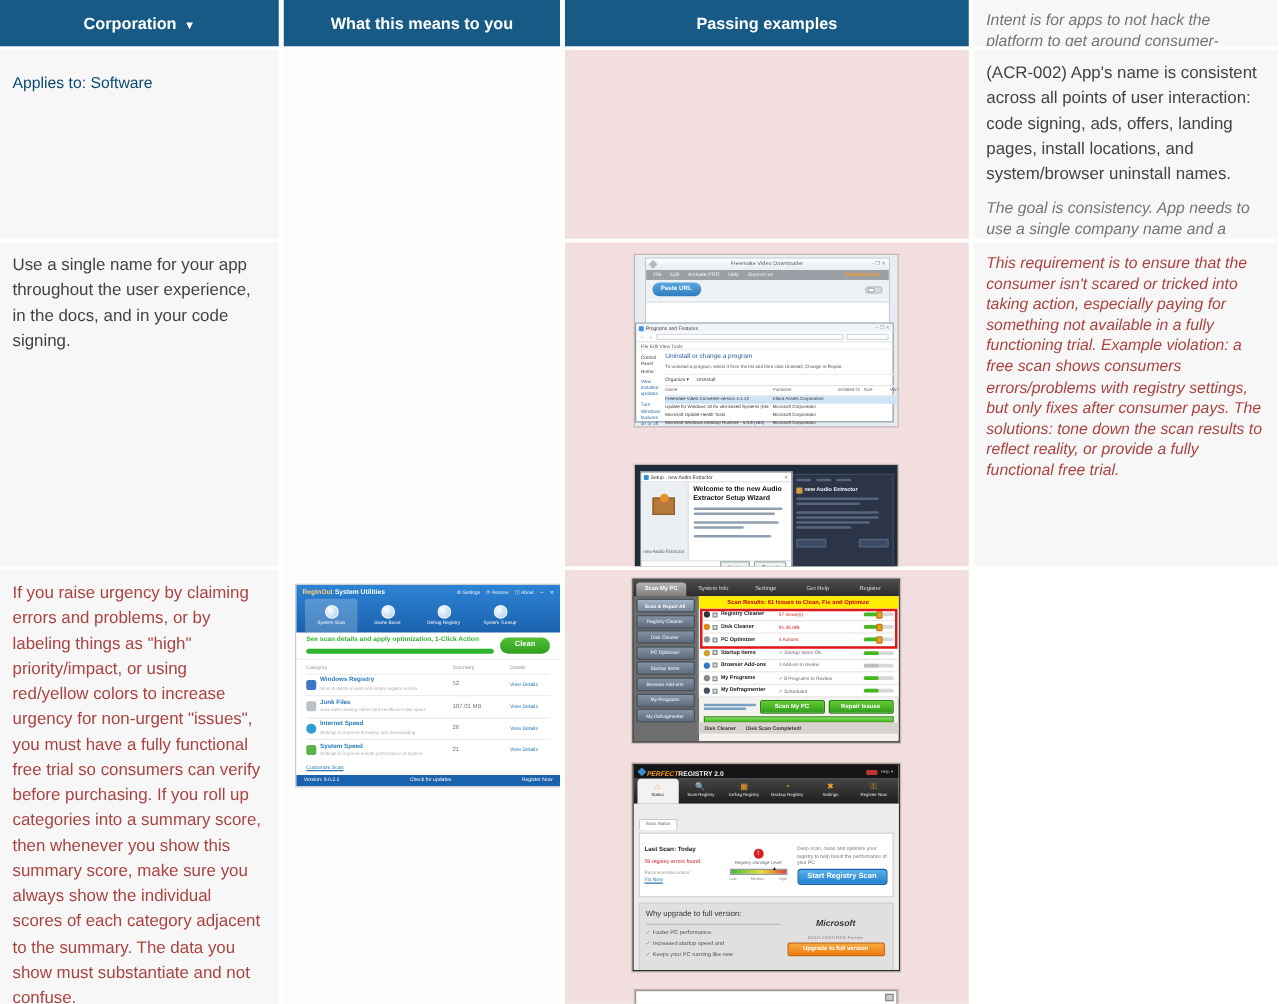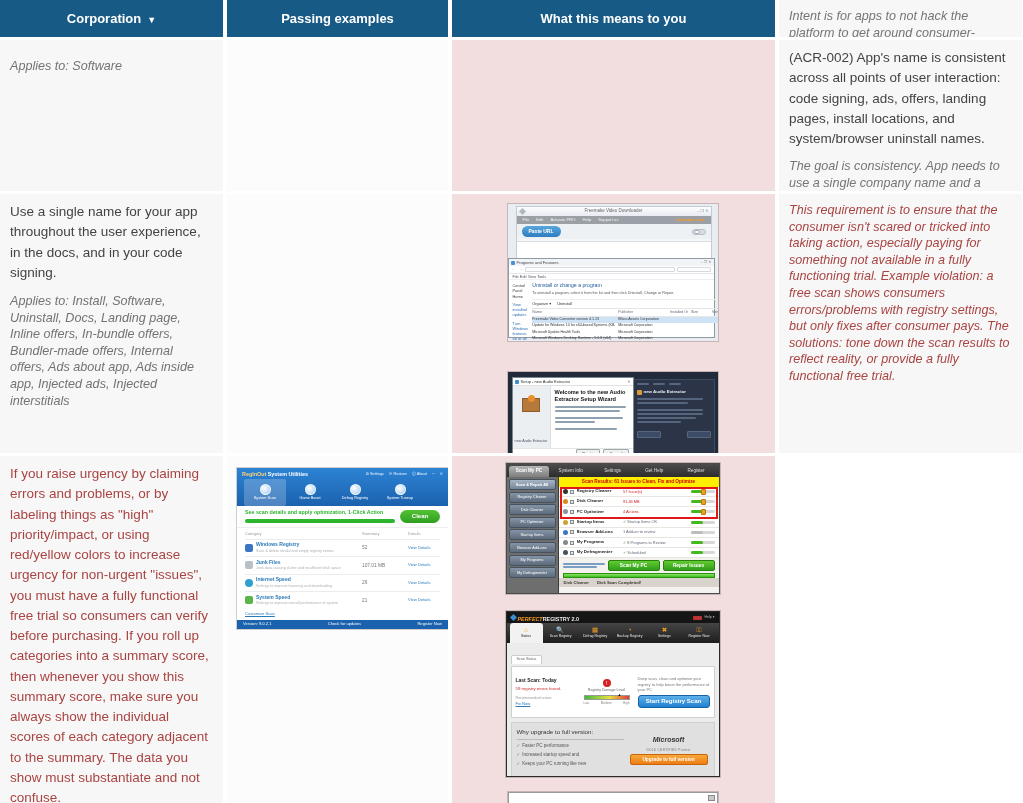--- a/index.html
+++ b/index.html
@@ -16,21 +16,21 @@
   .th .sort { font-size:9px; position:relative; top:1px; }
 
   .cell { padding:8px 12px 8px 10px; overflow:hidden; font-size:13.5px;
     color:#434343; line-height:1.5; }
   .bg-gray { background:#f7f7f7; }
   .bg-pass { background:#fcfcfc; }
   .bg-fail { background:#f2dede; }
 
   .req { margin:0 0 9px 0; }
   .intent { font-style:italic; font-size:12.6px; color:#757575; line-height:1.32; }
-  .applies { font-style:italic; font-size:12.6px; color:#737373; line-height:1.32; margin-top:10px; }
+  .applies { font-size:12.6px; color:#0c4a6e; line-height:1.32; margin-top:10px; }
   .danger .req, .danger.req { color:#a94442; }
   .danger .intent, .danger .applies { color:#a94442; }
 
   .cell-thumbs { display:flex; flex-direction:column; align-items:center; }
   .thumb { box-shadow:0 0 0 1px rgba(0,0,0,.18); background:#fff; overflow:hidden;
     position:relative; flex-shrink:0; }
   .bar { height:2px; background:#aab4bf; border-radius:1px; margin:2px 0; }
 
   
   .fv { width:210px; height:137px; background:#e9edf2; margin-top:3px; }
@@ -281,42 +281,41 @@
 </head>
 <body>
 
 <div class="grid">
 
   <div class="th">
     <span>Corporation</span>
     <span class="sort">▼</span>
   </div>
   <div class="th">
+    <span>What this means to you</span>
+  </div>
+  <div class="th">
     <span>Passing examples</span>
-  </div>
-  <div class="th">
-    <span>What this means to you</span>
   </div>
 
   <div class="cell bg-gray">
     <p class="intent">Intent is for apps to not hack the platform to get around consumer-protecting restrictions, but use the interfaces as intended.</p>
   </div>
   <div class="cell bg-gray">
     <p class="applies">Applies to: Software</p>
   </div>
   <div class="cell bg-pass"></div>
   <div class="cell bg-fail"></div>
 
   <div class="cell bg-gray">
     <p class="req">(ACR-002) App's name is consistent across all points of user interaction: code signing, ads, offers, landing pages, install locations, and system/browser uninstall names.</p>
     <p class="intent">The goal is consistency. App needs to use a single company name and a single application name everywhere a consumer can find. If there is some reason to use more than one name, they have to be very similar and disclosed in the EULA.</p>
   </div>
   <div class="cell bg-gray">
     <p class="req">Use a single name for your app throughout the user experience, in the docs, and in your code signing.</p>
-    <p class="applies">Applies to: Install, Software, Uninstall, Docs, Landing page, Inline offers, In-bundle offers, Bundler-made offers, Internal offers, Ads about app, Ads inside app, Injected ads, Injected interstitials</p>
   </div>
   <div class="cell bg-pass"></div>
   <div class="cell bg-fail cell-thumbs" style="gap:15px; padding-top:7px;">
 
     <div class="thumb fv">
       <div class="fv-win">
         <div class="fv-tb">
           <span class="lg"></span>
           <span>Freemake Video Downloader</span>
           <span class="wb">– ❐ ✕</span>

